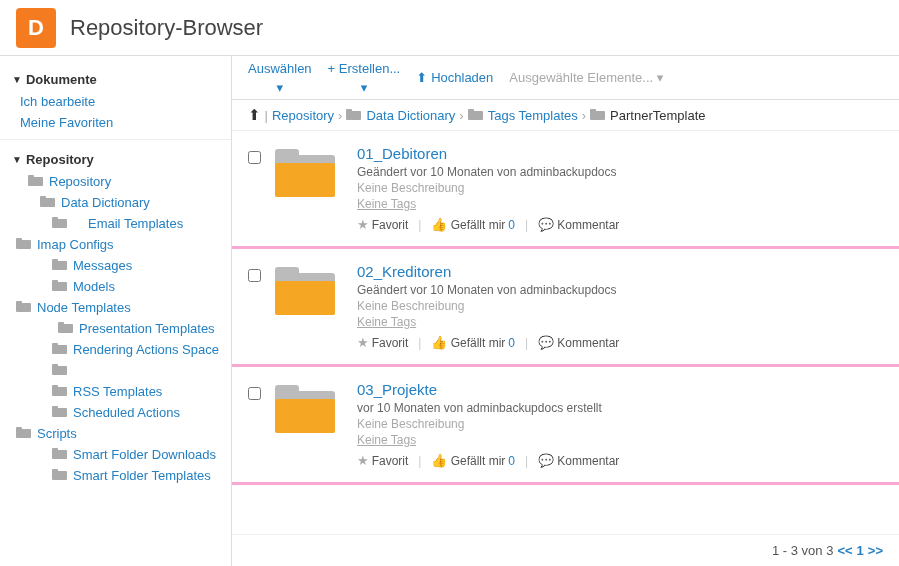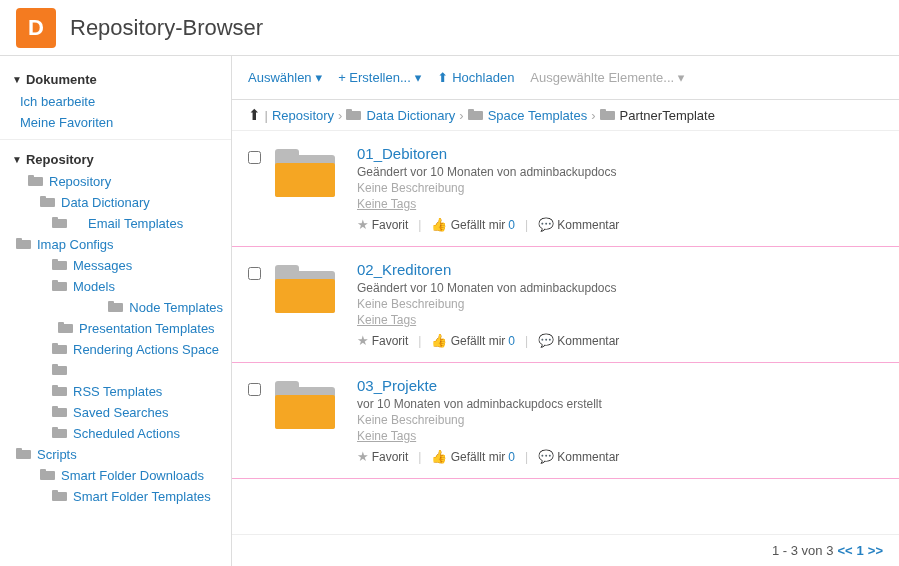--- a/index.html
+++ b/index.html
@@ -21,33 +21,33 @@
     .sidebar-tree-item { display: flex; align-items: center; padding: 3px 8px 3px 16px; color: #2480c2; cursor: pointer; font-size: 13px; gap: 5px; }
     .sidebar-tree-item.sub { padding-left: 28px; }
     .sidebar-tree-item.sub2 { padding-left: 40px; }
     .divider-sidebar { height: 1px; background: #eee; margin: 6px 0; }
 
     
     .content { flex: 1; display: flex; flex-direction: column; overflow: hidden; }
 
     
     .toolbar { display: flex; align-items: center; padding: 8px 16px; border-bottom: 1px solid #ddd; gap: 16px; height: 44px; }
-    .toolbar-btn { display: flex; align-items: center; gap: 4px; color: #2480c2; cursor: pointer; font-size: 13px; border: none; background: none; }
+    .toolbar-btn { display: flex; align-items: center; gap: 4px; color: #2480c2; cursor: pointer; font-size: 13px; border: none; background: none; flex-direction: column; }
     .toolbar-btn-upload { display: flex; align-items: center; gap: 4px; color: #2480c2; cursor: pointer; font-size: 13px; }
     .toolbar-btn-disabled { color: #aaa; font-size: 13px; }
 
     
     .breadcrumb { display: flex; align-items: center; padding: 6px 16px; border-bottom: 1px solid #eee; font-size: 13px; gap: 4px; background: #fff; }
     .breadcrumb a { color: #2480c2; cursor: pointer; }
     .breadcrumb-sep { color: #aaa; }
     .breadcrumb-up { color: #333; cursor: pointer; font-size: 15px; }
 
     
     .item-list { flex: 1; overflow-y: auto; }
-    .item-row { display: flex; align-items: flex-start; padding: 14px 16px; border-bottom: 1px solid #f9a8d4; }
+    .item-row { display: flex; align-items: flex-start; padding: 14px 16px; border-bottom: 3px solid #f9a8d4; }
     .item-checkbox { margin-right: 12px; margin-top: 6px; }
     .item-folder-icon { width: 70px; height: 60px; flex-shrink: 0; margin-right: 14px; position: relative; }
 
     .item-details { flex: 1; }
     .item-name { font-size: 15px; color: #2480c2; font-weight: 500; margin-bottom: 3px; cursor: pointer; }
     .item-meta { font-size: 12px; color: #666; margin-bottom: 2px; }
     .item-desc { font-size: 12px; color: #aaa; margin-bottom: 2px; }
     .item-tags { font-size: 12px; color: #aaa; margin-bottom: 6px; text-decoration: underline; }
     .item-actions { display: flex; align-items: center; gap: 10px; font-size: 12px; }
     .item-action { display: flex; align-items: center; gap: 3px; color: #555; cursor: pointer; }
@@ -139,21 +139,21 @@
     </div>
     <div class="sidebar-tree-item" style="padding-left:52px;">
       <span>
         <svg viewBox="0 0 16 12" width="16" height="12">
             <rect x="0" y="3" width="15" height="9" rx="1" fill="#aaa"></rect>
             <rect x="0" y="1" width="6" height="4" rx="1" fill="#aaa"></rect>
           </svg>
       </span>
       <span>Models</span>
     </div>
-    <div class="sidebar-tree-item" style="justify-content:flex-end;">
+    <div class="sidebar-tree-item" style="">
       <span>
         <svg viewBox="0 0 16 12" width="16" height="12">
             <rect x="0" y="3" width="15" height="9" rx="1" fill="#aaa"></rect>
             <rect x="0" y="1" width="6" height="4" rx="1" fill="#aaa"></rect>
           </svg>
       </span>
       <span>Node Templates</span>
     </div>
     <div class="sidebar-tree-item" style="padding-left:58px;">
       <span>
@@ -190,41 +190,32 @@
       </span>
       <span>RSS Templates</span>
     </div>
     <div class="sidebar-tree-item" style="padding-left:52px;">
       <span>
         <svg viewBox="0 0 16 12" width="16" height="12">
             <rect x="0" y="3" width="15" height="9" rx="1" fill="#aaa"></rect>
             <rect x="0" y="1" width="6" height="4" rx="1" fill="#aaa"></rect>
           </svg>
       </span>
-      <span>Saved Searches</span>
-    </div>
-    <div class="sidebar-tree-item" style="padding-left:52px;">
-      <span>
-        <svg viewBox="0 0 16 12" width="16" height="12">
-            <rect x="0" y="3" width="15" height="9" rx="1" fill="#aaa"></rect>
-            <rect x="0" y="1" width="6" height="4" rx="1" fill="#aaa"></rect>
-          </svg>
-      </span>
       <span>Scheduled Actions</span>
     </div>
     <div class="sidebar-tree-item" style="">
       <span>
         <svg viewBox="0 0 16 12" width="16" height="12">
             <rect x="0" y="3" width="15" height="9" rx="1" fill="#aaa"></rect>
             <rect x="0" y="1" width="6" height="4" rx="1" fill="#aaa"></rect>
           </svg>
       </span>
       <span>Scripts</span>
     </div>
-    <div class="sidebar-tree-item" style="padding-left:40px;">
+    <div class="sidebar-tree-item" style="padding-left:52px;">
       <span>
         <svg viewBox="0 0 16 12" width="16" height="12">
             <rect x="0" y="3" width="15" height="9" rx="1" fill="#aaa"></rect>
             <rect x="0" y="1" width="6" height="4" rx="1" fill="#aaa"></rect>
           </svg>
       </span>
       <span>Smart Folder Downloads</span>
     </div>
     <div class="sidebar-tree-item" style="padding-left:52px;">
       <span>
@@ -270,21 +261,21 @@
           </svg>
       </span>
       <a>Data Dictionary</a>
       <span class="breadcrumb-sep">›</span>
       <span style="color:#aaa; font-size:13px;">
         <svg viewBox="0 0 16 12" width="16" height="12">
             <rect x="0" y="3" width="15" height="9" rx="1" fill="#aaa"></rect>
             <rect x="0" y="1" width="6" height="4" rx="1" fill="#aaa"></rect>
           </svg>
       </span>
-      <a>Space Templates</a>
+      <a>Tags Templates</a>
       <span class="breadcrumb-sep">›</span>
       <span style="color:#aaa; font-size:13px;">
         <svg viewBox="0 0 16 12" width="16" height="12">
             <rect x="0" y="3" width="15" height="9" rx="1" fill="#aaa"></rect>
             <rect x="0" y="1" width="6" height="4" rx="1" fill="#aaa"></rect>
           </svg>
       </span>
       <span style="color:#333;">PartnerTemplate</span>
     </div>
 

